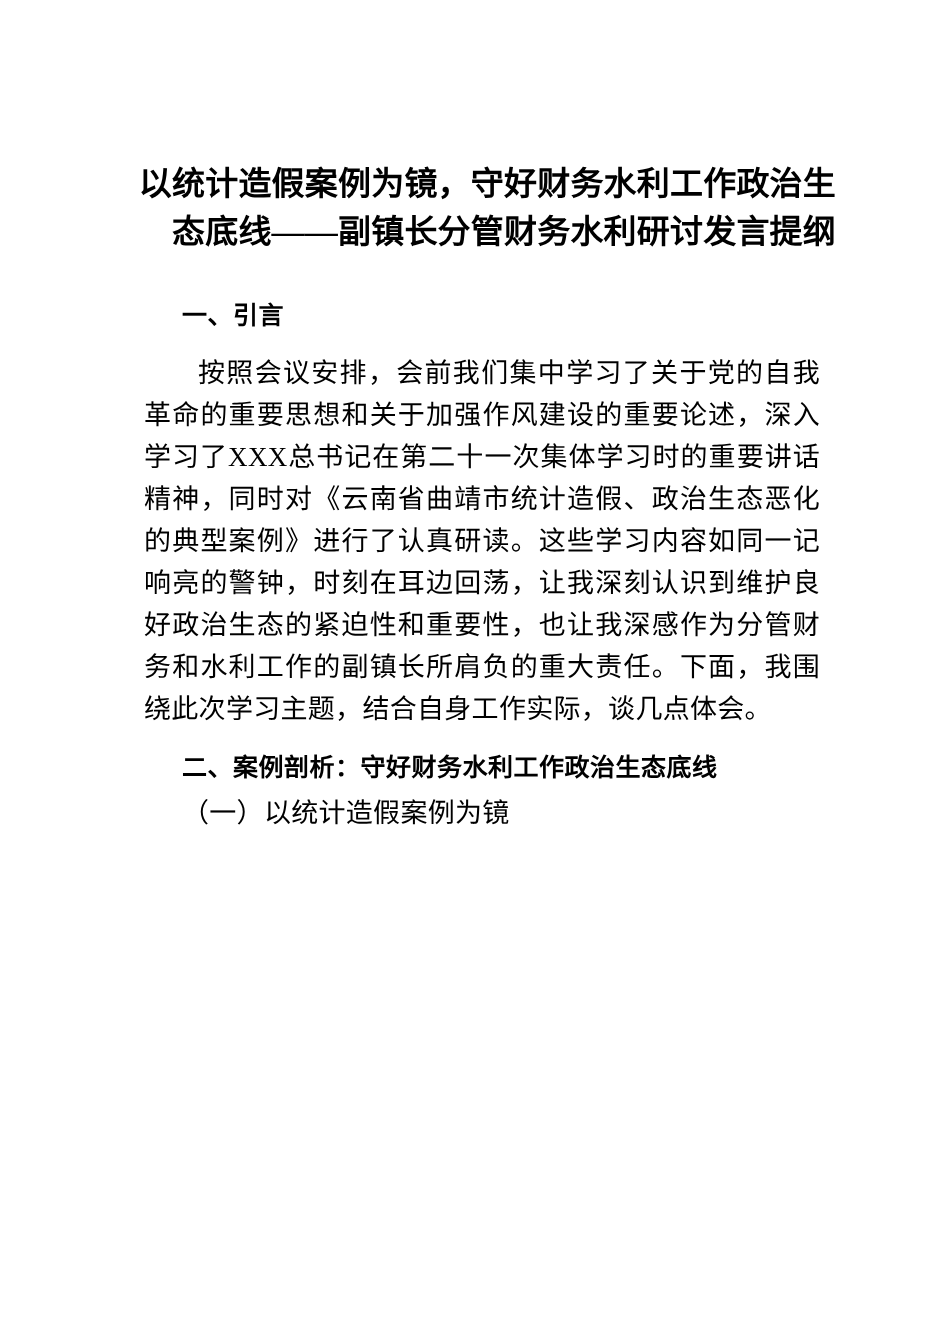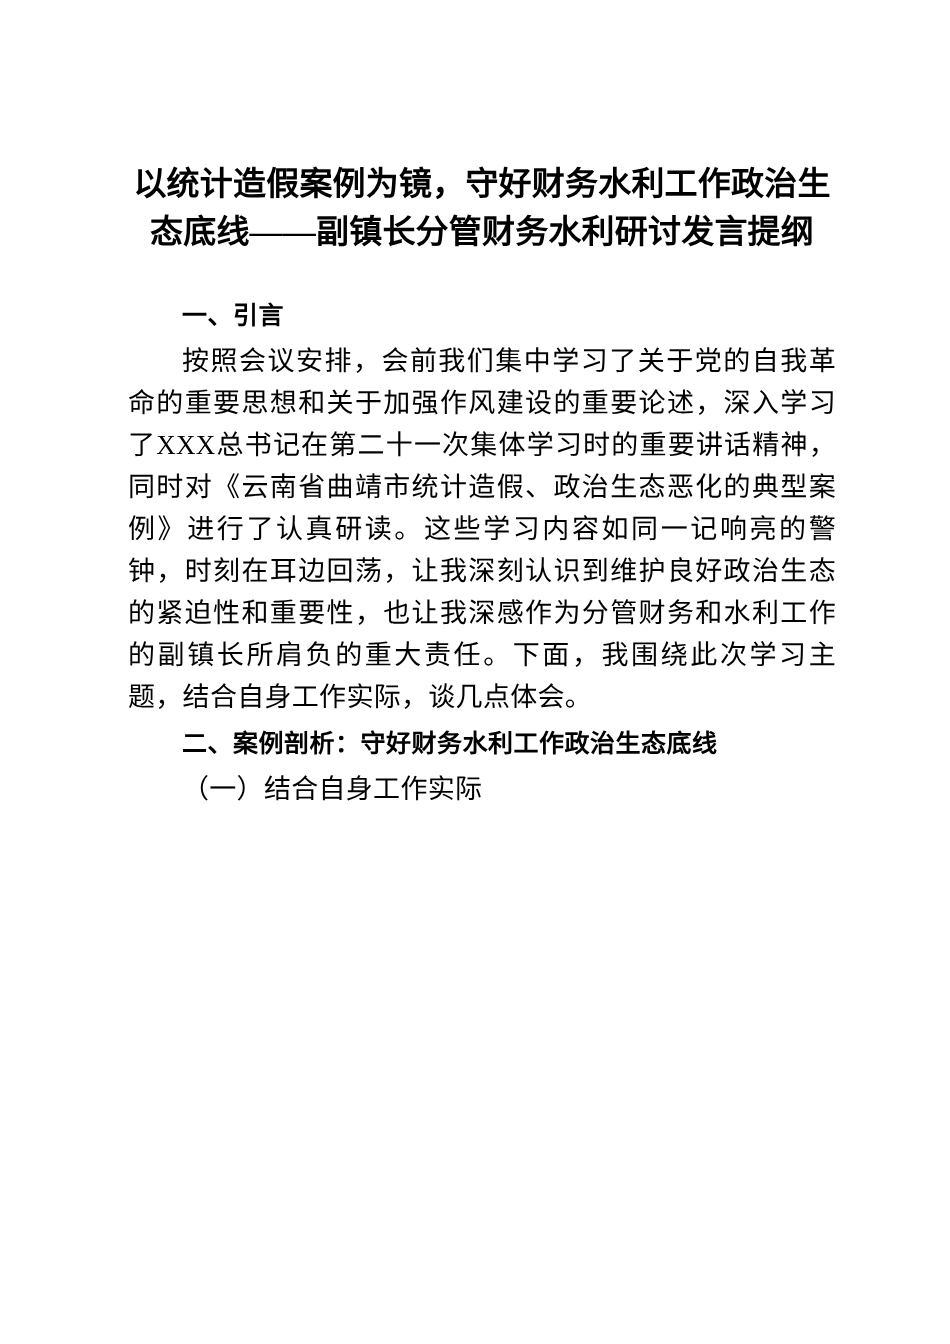--- a/index.html
+++ b/index.html
@@ -35,21 +35,21 @@
     top: 160px;
     width: 708px;
   }
 
   
   .doc-title {
     font-family: "Liberation Serif", "DejaVu Serif", serif;
     font-weight: bold;
     font-size: 33px;
     line-height: 48px;
-    text-align: center;
+    text-align: right;
     letter-spacing: 0.2px;
     margin: 0 0 0 0;
     padding: 0;
     word-break: break-all;
     color: #000000;
   }
 
   
   .h1-section {
     font-family: "Liberation Sans", "DejaVu Sans", sans-serif;
@@ -78,21 +78,21 @@
 
   
   .body-par {
     font-family: "Liberation Serif", "DejaVu Serif", serif;
     font-weight: normal;
     font-size: 27px;
     line-height: 42px;
     text-indent: 54px;
     text-align: justify;
     text-justify: inter-ideograph;
-    margin: 0;
+    margin: 16px;
     padding: 0;
     letter-spacing: 0.3px;
     word-break: break-all;
     color: #000000;
   }
 
   .spacer-after-title { height: 34px; }
 </style>
 </head>
 <body>
@@ -103,17 +103,17 @@
     <h1 class="doc-title">以统计造假案例为镜，守好财务水利工作政治生态底线——副镇长分管财务水利研讨发言提纲</h1>
 
     <div class="spacer-after-title"></div>
 
     <h2 class="h1-section">一、引言</h2>
 
     <p class="body-par">按照会议安排，会前我们集中学习了关于党的自我革命的重要思想和关于加强作风建设的重要论述，深入学习了XXX总书记在第二十一次集体学习时的重要讲话精神，同时对《云南省曲靖市统计造假、政治生态恶化的典型案例》进行了认真研读。这些学习内容如同一记响亮的警钟，时刻在耳边回荡，让我深刻认识到维护良好政治生态的紧迫性和重要性，也让我深感作为分管财务和水利工作的副镇长所肩负的重大责任。下面，我围绕此次学习主题，结合自身工作实际，谈几点体会。</p>
 
     <h2 class="h1-section">二、案例剖析：守好财务水利工作政治生态底线</h2>
 
-    <h3 class="h2-section">（一）结合自身工作实际</h3>
+    <h3 class="h2-section">（一）以统计造假案例为镜</h3>
 
 
   </div>
 </div>
 
 </body></html>

